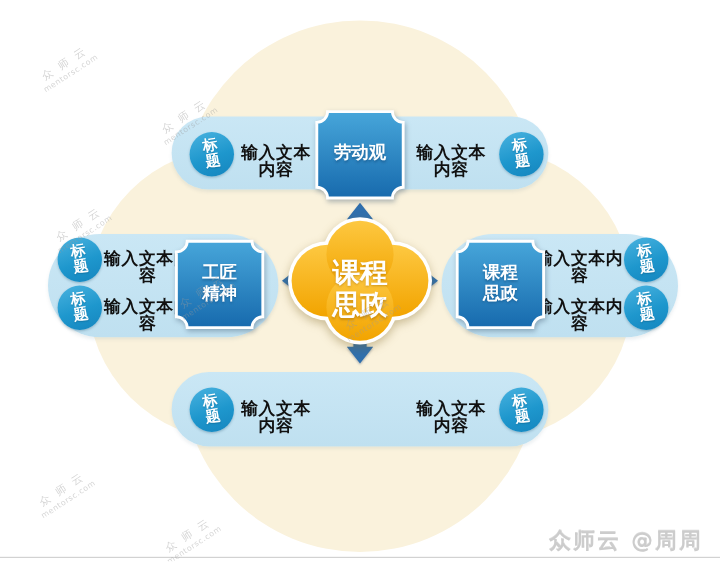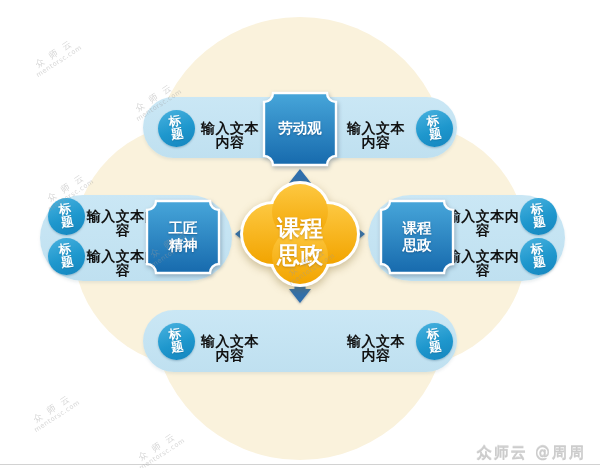--- a/index.html
+++ b/index.html
@@ -63,21 +63,21 @@
   .center-label span { display:block; width:2.3em; word-break:break-all; line-height:1.18; text-align:center;margin-top:16px; }
   
   .wm {
     position:absolute; z-index:9; transform:rotate(-33deg); color:#9a9a9a; opacity:.42;
     text-align:center; pointer-events:none;
   }
   .wm-l1 { display:block; font-size:9px; letter-spacing:2px; line-height:10px; }
   .wm-l2 { display:block; font-size:6.5px; letter-spacing:.5px; line-height:8px; }
   .logo {
     position:absolute; right:14px; bottom:5px; z-index:9; color:#cccccc;
-    font-size:15px; font-weight:bold; letter-spacing:2px;
+    font-size:18px; font-weight:bold; letter-spacing:2px;
     text-shadow:0 1px 0 #ffffff, 0 -1px 0 rgba(160,160,160,.4);
   }
   .bottom-line { position:absolute; left:0; right:0; bottom:3px; height:1px; background:#d2d2d2; z-index:8; }
 </style>
 </head>
 <body>
 
 <div class="stage">
 
   <svg width="0" height="0" style="position:absolute" aria-hidden="true">

